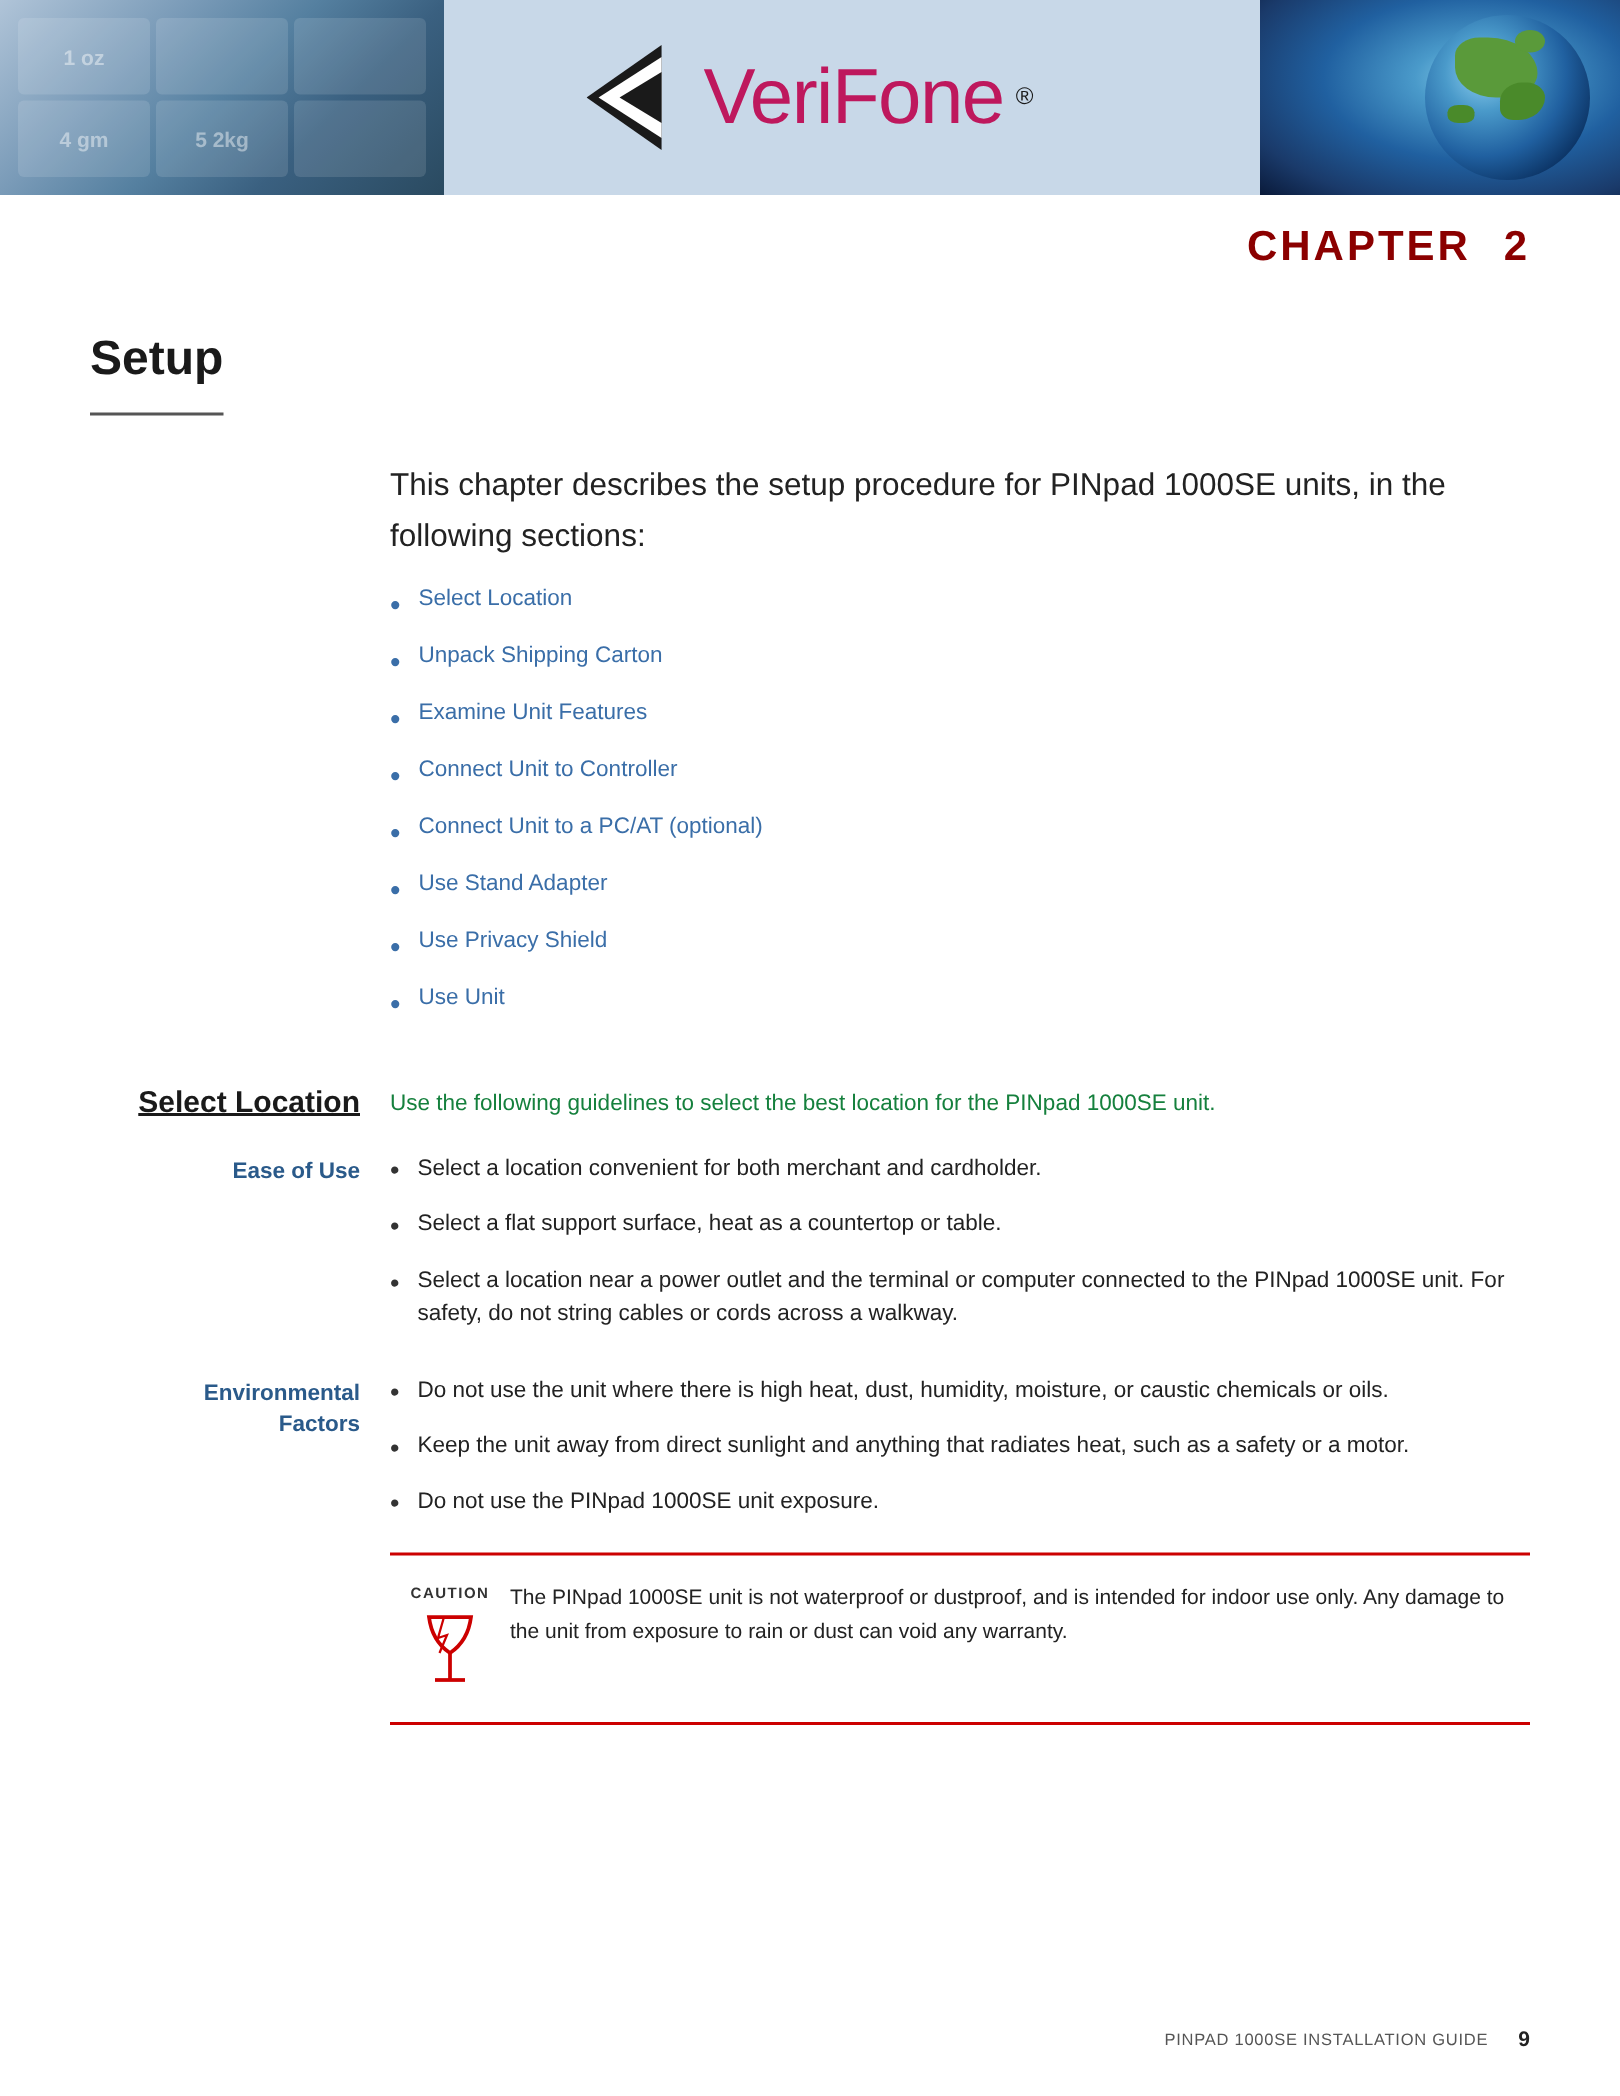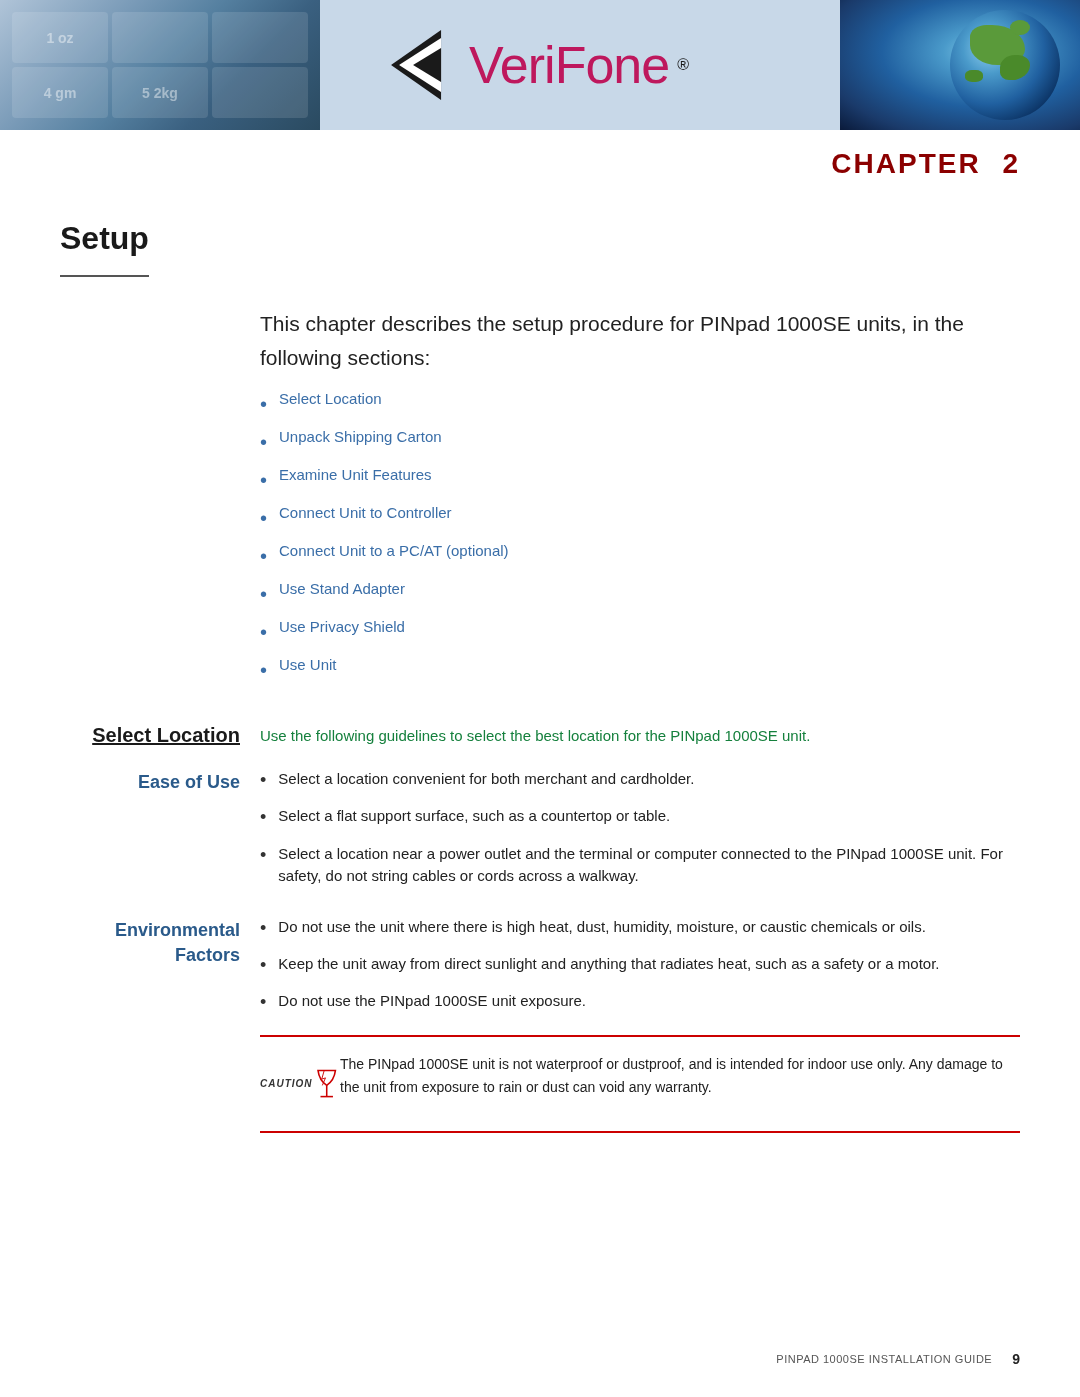--- a/index.html
+++ b/index.html
@@ -17,21 +17,21 @@
       width: 100%;
       height: 130px;
       position: relative;
       overflow: hidden;
       background: #c8d8e8;
     }
 
     .header-left {
       position: absolute;
       left: 0; top: 0;
-      width: 320px;
+      width: 296px;
       height: 130px;
       overflow: hidden;
     }
 
     .header-left-bg {
       width: 100%;
       height: 100%;
       background: linear-gradient(135deg, #b0c4d8 0%, #7a9bb8 30%, #5580a0 50%, #3a6080 70%, #2a4a60 100%);
       position: relative;
     }
@@ -234,21 +234,21 @@
 
     .subsection-left {
       width: 200px;
       flex-shrink: 0;
       text-align: right;
       padding-right: 20px;
       padding-top: 2px;
     }
 
     .subsection-heading {
-      font-size: 18px;
+      font-size: 15px;
       font-weight: bold;
       color: #2a5a8a;
       line-height: 1.4;
     }
 
     .subsection-right {
       flex: 1;
     }
 
     .bullet-list {
@@ -277,24 +277,24 @@
       border-top: 2px solid #cc0000;
       border-bottom: 2px solid #cc0000;
       padding: 16px 0;
       margin-top: 20px;
     }
 
     .caution-icon-area {
       width: 80px;
       flex-shrink: 0;
       display: flex;
+      flex-direction: column;
       align-items: center;
       justify-content: flex-start;
       padding-top: 4px;
-      font-style: italic;
     }
 
     .caution-label {
       font-size: 10px;
       font-weight: bold;
       letter-spacing: 1px;
       color: #333;
       margin-bottom: 6px;
       text-transform: uppercase;
     }
@@ -461,21 +461,21 @@
       </div>
       <div class="subsection-right">
         <ul class="bullet-list">
 
         <li>
               <span class="bullet-dot">•</span>
               <span>Select a location convenient for both merchant and cardholder.</span>
             </li>
             <li>
               <span class="bullet-dot">•</span>
-              <span>Select a flat support surface, such as a countertop or table.</span>
+              <span>Select a flat support surface, heat as a countertop or table.</span>
             </li>
             <li>
               <span class="bullet-dot">•</span>
               <span>Select a location near a power outlet and the terminal or computer connected to the PINpad 1000SE unit. For safety, do not string cables or cords across a walkway.</span>
             </li>
           </ul>
       </div>
     </div>
 
     

